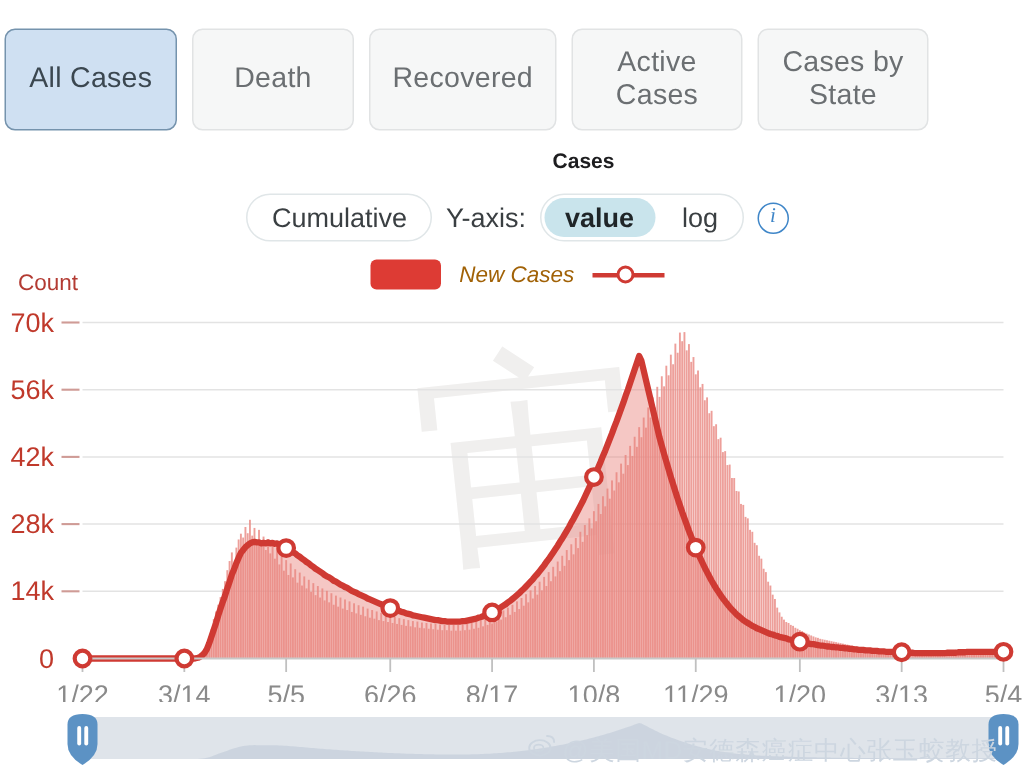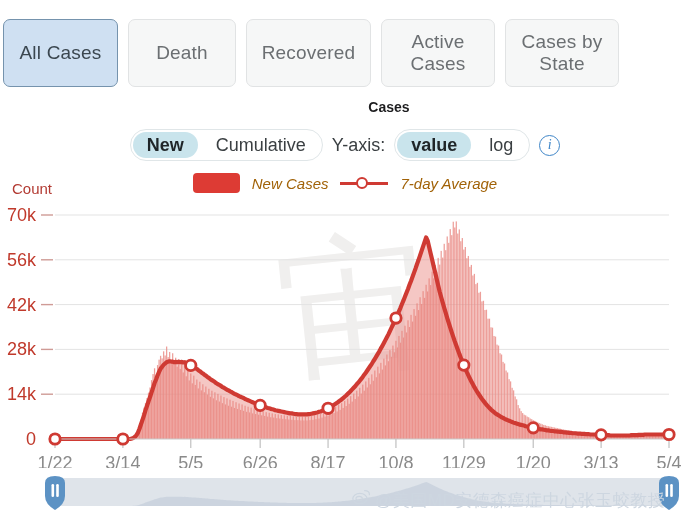--- a/index.html
+++ b/index.html
@@ -265,39 +265,37 @@
   </div>
   <div class="tab-btn w5">
     <span>Cases by State</span>
   </div>
 </div>
 
 <div id="chart-title">Cases</div>
 
 <div id="control-row">
   <div class="pill-group">
-    <div class="pill selected">New</div>
     <div class="pill">Cumulative</div>
   </div>
   <div id="yaxis-label">Y-axis:</div>
   <div class="pill-group">
     <div class="pill selected">value</div>
     <div class="pill">log</div>
   </div>
   <div id="info-icon">i</div>
 </div>
 
 <div id="legend">
   <div id="legend-swatch"></div>
   <div class="legend-text">New Cases</div>
   <div id="legend-line-mark">
     <div class="ln"></div>
     <div class="circ"></div>
   </div>
-  <div class="legend-text">7-day Average</div>
 </div>
 
 <div id="plot-wrap">
   <div id="axis-caption">Count</div>
   <div id="watermark-char">宙</div>
   <svg id="plot-svg" width="690" height="290">
       <text x="36" y="267" text-anchor="end" font-family="&quot;Liberation Sans&quot;, sans-serif" font-size="18" fill="#c0392b">0</text>
       <line x1="55" y1="216.2" x2="669" y2="216.2" stroke="#e3e3e3" stroke-width="1"></line>
       <line x1="41" y1="216.2" x2="53" y2="216.2" stroke="#cf9b96" stroke-width="1.4"></line>
       <text x="36" y="222.2" text-anchor="end" font-family="&quot;Liberation Sans&quot;, sans-serif" font-size="18" fill="#c0392b">14k</text>

